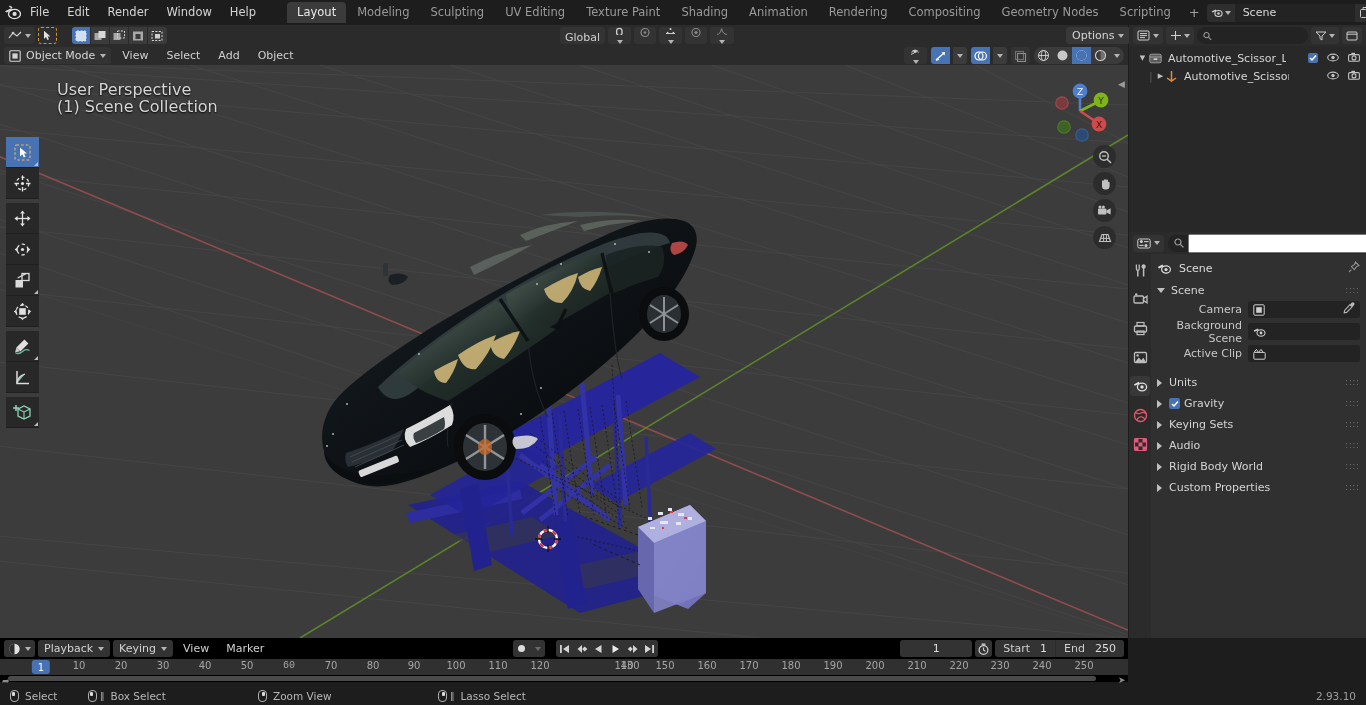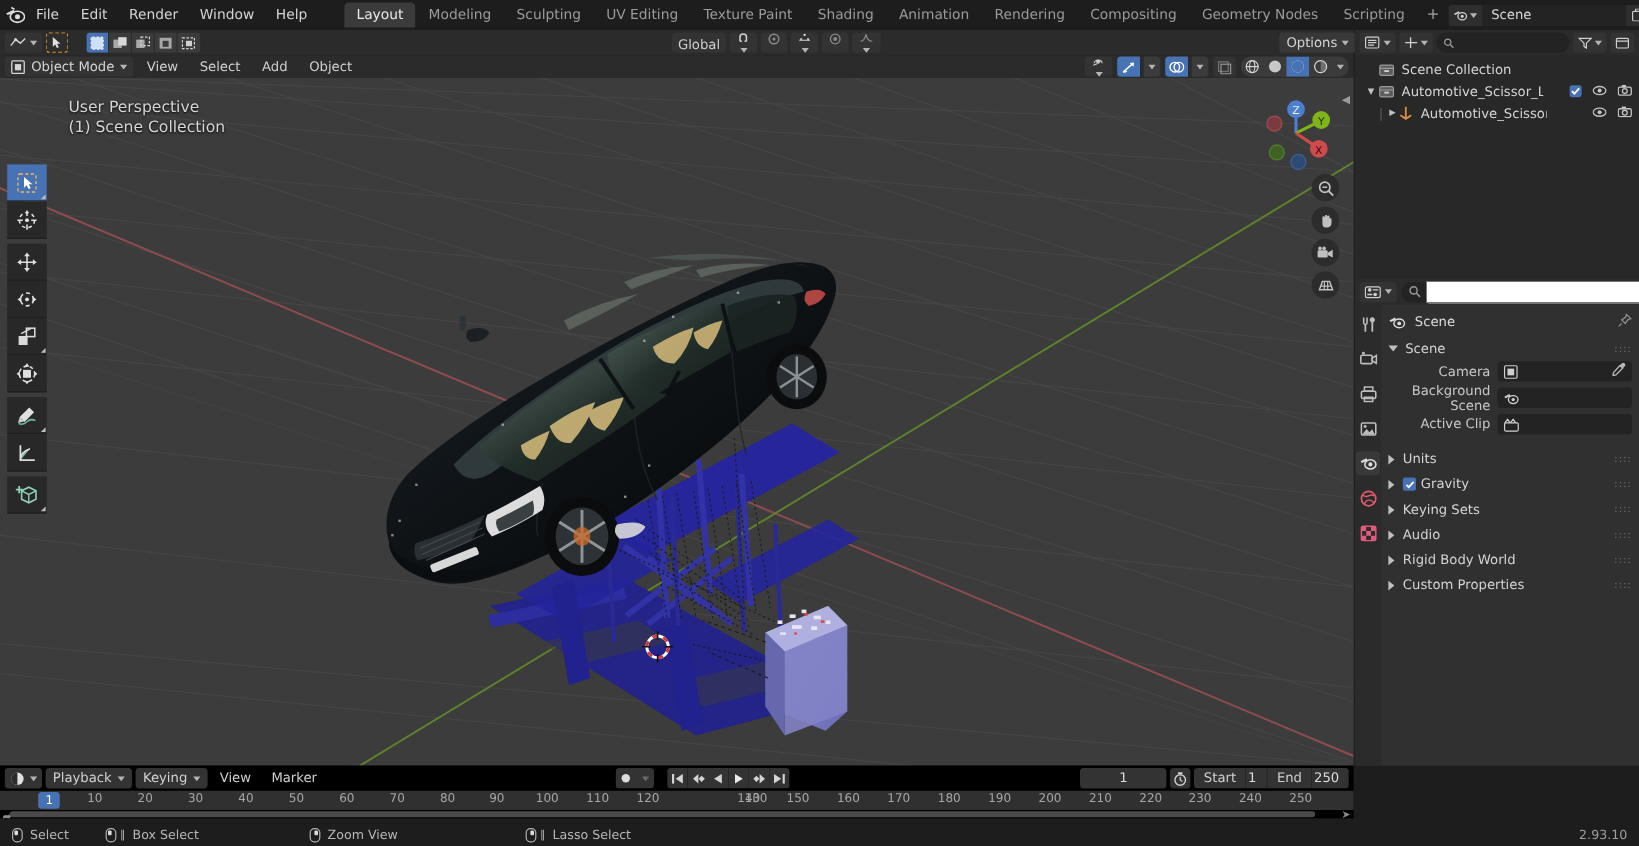--- a/index.html
+++ b/index.html
@@ -74,21 +74,21 @@
     padding:0 5px; gap:5px; font-size:11px; color:#d5d5d5; min-width:104px;
   }
   .vmenu { padding:0 7px; height:17px; line-height:17px; font-size:11px; color:#d0d0d0; border-radius:3px; }
 
   
   .viewport {
     position:absolute; left:0; top:65px; width:1128px; height:573px;
     background:#3c3c3c; overflow:hidden;
   }
   .grid-canvas { position:absolute; inset:0; }
-  .vp-text { position:absolute; left:57px; top:16px; font-size:13px; color:#d6d6d6; text-shadow:0 1px 2px #000; line-height:17px; }
+  .vp-text { position:absolute; left:57px; top:16px; font-size:16px; color:#d6d6d6; text-shadow:0 1px 2px #000; line-height:17px; }
   .vp-text .l2 { color:#d6d6d6; }
 
   .toolbar {
     position:absolute; left:6px; top:72px; width:33px;
     display:flex; flex-direction:column; gap:0px;
   }
   .tbtn {
     width:33px;height:31px;background:#282828;display:flex;align-items:center;justify-content:center;
     border-bottom:1px solid #1f1f1f; position:relative;
   }
@@ -830,31 +830,20 @@
         <span class="caret"></span>
       </div>
       <div class="hdr-btn">
         <svg width="12" height="11" viewBox="0 0 12 11">
             <rect x="1" y="2" width="10" height="8" rx="1" fill="none" stroke="#cfcfcf" stroke-width="1"></rect>
             <path d="M1 4.2 H11" stroke="#cfcfcf" stroke-width="1"></path>
           </svg>
       </div>
     </div>
     <div class="out-body">
-      <div class="out-row">
-        <span style="width:14px;"></span>
-        <span style="margin-right:6px;display:flex;">
-          <svg width="13" height="11" viewBox="0 0 13 11">
-              <rect x="0.8" y="1.2" width="11.4" height="8.6" rx="1.4" fill="#5c5c5c" stroke="#9a9a9a" stroke-width="1"></rect>
-              <path d="M0.8 4 H12.2" stroke="#9a9a9a" stroke-width="1"></path>
-              <rect x="4.6" y="5.4" width="3.8" height="1.6" fill="#d0d0d0"></rect>
-            </svg>
-        </span>
-        <span>Scene Collection</span>
-      </div>
       <div class="out-row indent1">
         <span class="disc" style="position:absolute;left:8px;">▼</span>
         <span style="margin-right:6px;display:flex;">
           <svg width="13" height="11" viewBox="0 0 13 11">
               <rect x="0.8" y="1.2" width="11.4" height="8.6" rx="1.4" fill="#5c5c5c" stroke="#9a9a9a" stroke-width="1"></rect>
               <path d="M0.8 4 H12.2" stroke="#9a9a9a" stroke-width="1"></path>
               <rect x="4.6" y="5.4" width="3.8" height="1.6" fill="#d0d0d0"></rect>
             </svg>
         </span>
         <span style="max-width:118px;overflow:hidden;white-space:nowrap;">Automotive_Scissor_Lift_and_</span>
@@ -1180,21 +1169,21 @@
       </div>
     </div>
 
     <div class="tl-ruler">
       <div class="playhead" style="left:41px;">1</div>
       <span class="tick" style="left:79px;">10</span>
       <span class="tick" style="left:121px;">20</span>
       <span class="tick" style="left:163px;">30</span>
       <span class="tick" style="left:205px;">40</span>
       <span class="tick" style="left:247px;">50</span>
-      <span class="tick" style="left:289px;">60</span>
+      <span class="tick" style="left:289px;font-family:Liberation Mono, monospace;">60</span>
       <span class="tick" style="left:331px;">70</span>
       <span class="tick" style="left:373px;">80</span>
       <span class="tick" style="left:414px;">90</span>
       <span class="tick" style="left:456px;">100</span>
       <span class="tick" style="left:498px;">110</span>
       <span class="tick" style="left:540px;">120</span>
       <span class="tick" style="left:582px;margin-left:48px;">130</span>
       <span class="tick" style="left:624px;">140</span>
       <span class="tick" style="left:665px;">150</span>
       <span class="tick" style="left:707px;">160</span>

